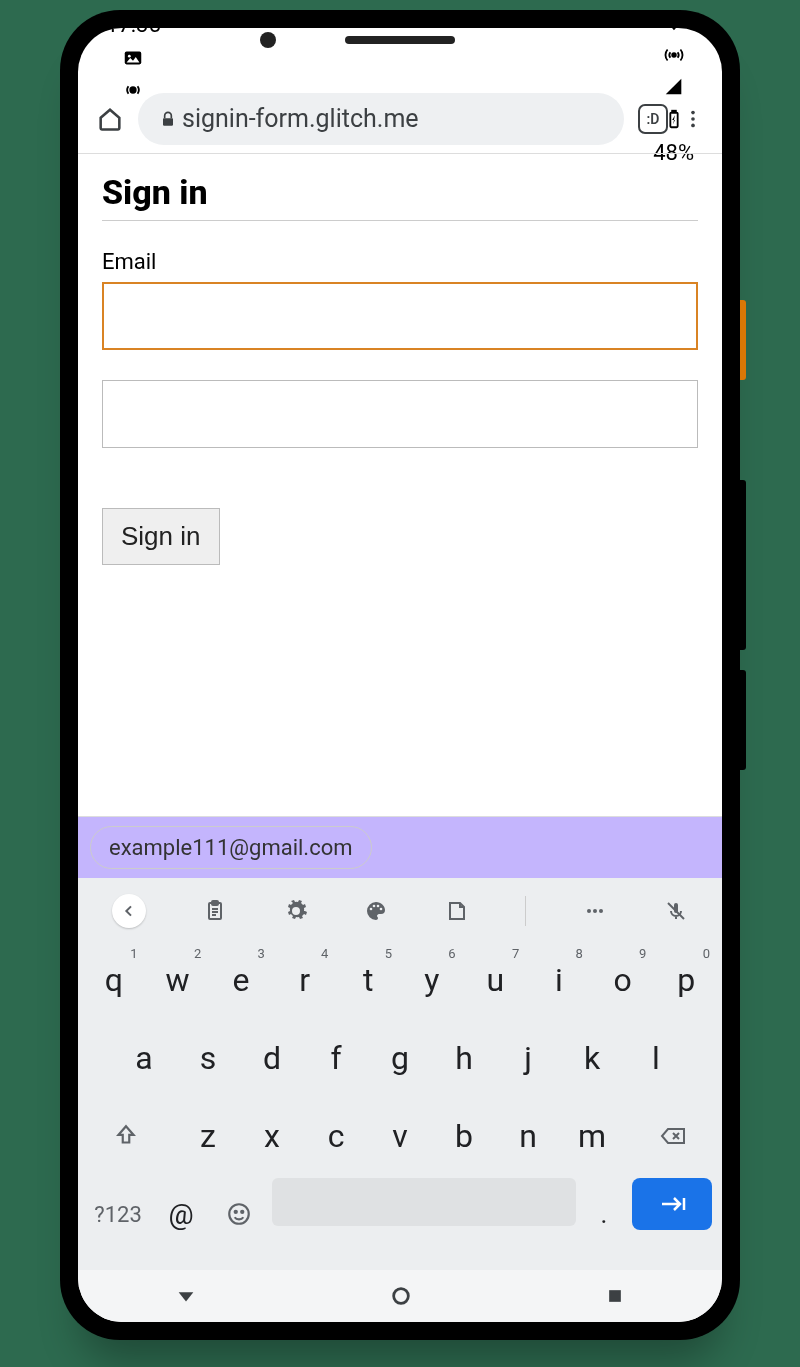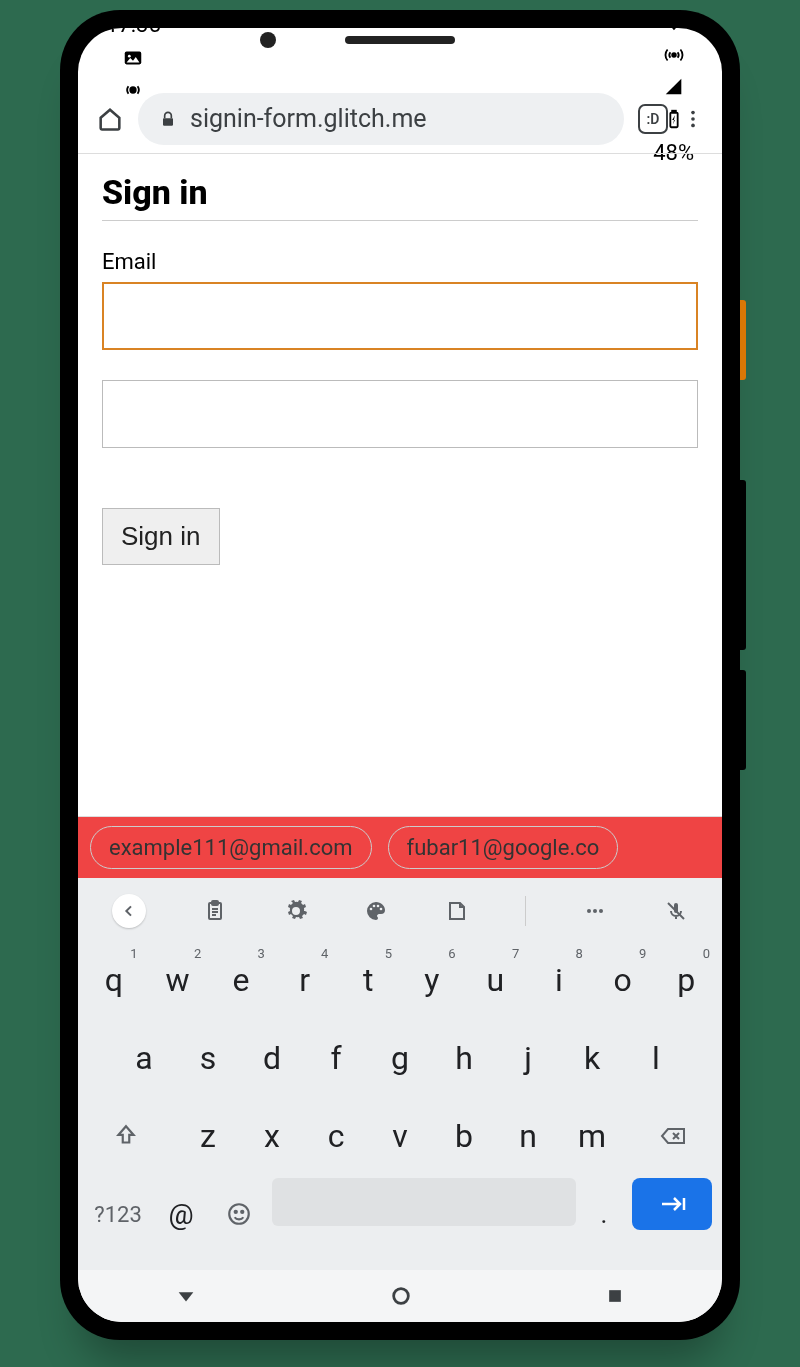--- a/index.html
+++ b/index.html
@@ -59,21 +59,21 @@
     border-bottom:1px solid #ddd;
   }
   .urlbox {
     flex:1;
     background:#eef0f2;
     border-radius:35px;
     height:52px;
     display:flex;
     align-items:center;
     padding:0 20px;
-    gap:12px;
+    gap:4px;
     font-size:25px;
     color:#3c4043;
   }
   .tabcount {
     width:30px; height:30px;
     border:2.5px solid #3c4043;
     border-radius:7px;
     display:flex; align-items:center; justify-content:center;
     font-size:14px; font-weight:600; color:#3c4043;
   }
@@ -117,21 +117,21 @@
     margin-top:30px;
   }
   
   .suggestbar {
     border-top:1px solid #ddd;
     height:62px;
     display:flex;
     align-items:center;
     gap:16px;
     padding:0 12px;
-    background:#ef4444;
+    background:#c4b5fd;
     overflow:hidden;
   }
   .chip {
     border:1px solid #ccc;
     border-radius:30px;
     padding:8px 18px;
     font-size:22px;
     color:#333;
     white-space:nowrap;
   }
@@ -306,21 +306,20 @@
         <input class="focused" type="text" style="">
       </div>
       <div class="field">
         <input type="password" style="">
       </div>
       <button class="signin-btn">Sign in</button>
     </div>
 
     <div class="suggestbar">
       <div class="chip">example111@gmail.com</div>
-      <div class="chip">fubar11@google.co</div>
     </div>
 
     <div class="keyboard">
       <div class="kb-toolbar">
         <span class="back">
           <svg width="16" height="16" viewBox="0 0 24 24" fill="none" stroke="#5f6368" stroke-width="3">
               <path d="M15 5l-7 7 7 7"></path>
             </svg>
         </span>
         <span>

